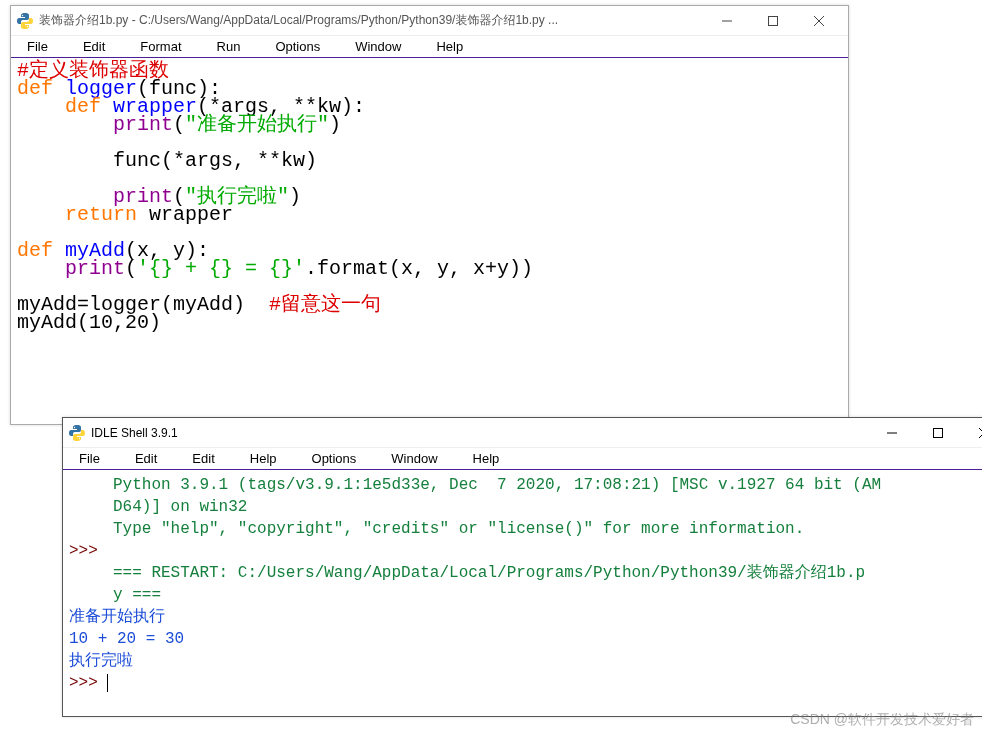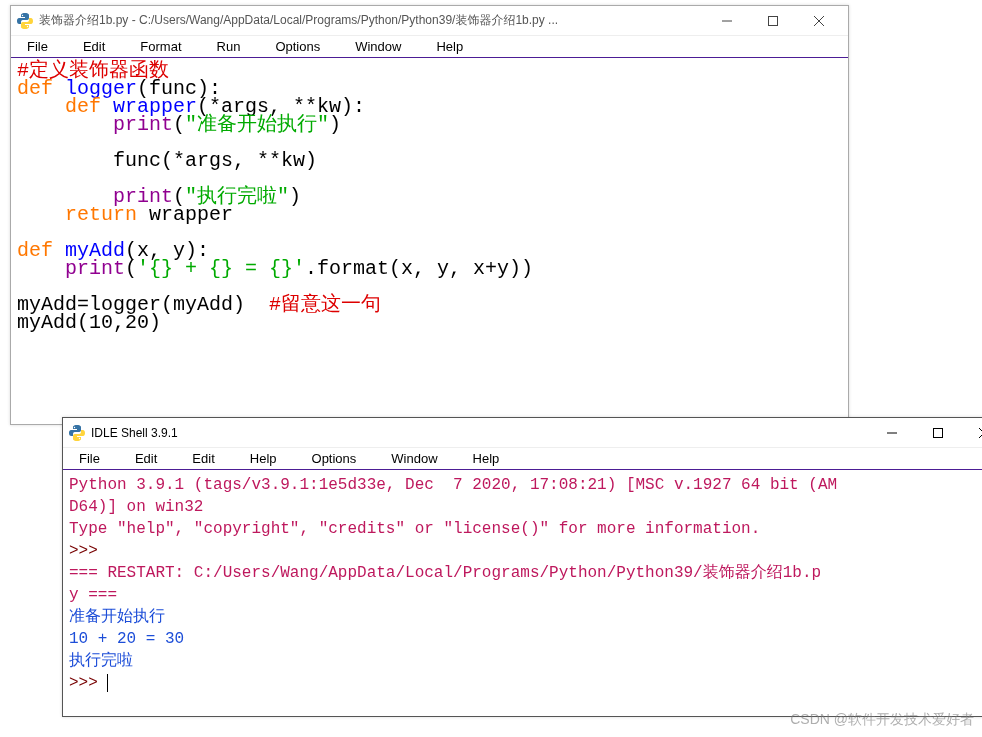--- a/index.html
+++ b/index.html
@@ -67,21 +67,21 @@
       white-space: pre;
       overflow: hidden;
       position: relative;
     }
     .shell-pane { font-size: 16px; line-height: 22px; }
     .c-kw { color: #ff7700; }
     .c-def { color: #0000ff; }
     .c-builtin { color: #900090; }
     .c-str { color: #00aa00; }
     .c-comment { color: #dd0000; }
-    .shell-text { color: #be185d; }
+    .shell-text { color: #15803d; margin-left: 44px; }
     .shell-prompt { color: #770000; }
     .shell-blue { color: #1d4ed8; }
     .cursor {
       display: inline-block;
       width: 1px; height: 18px;
       background: #000;
       vertical-align: text-bottom;
     }
     .watermark {
       position: absolute;

